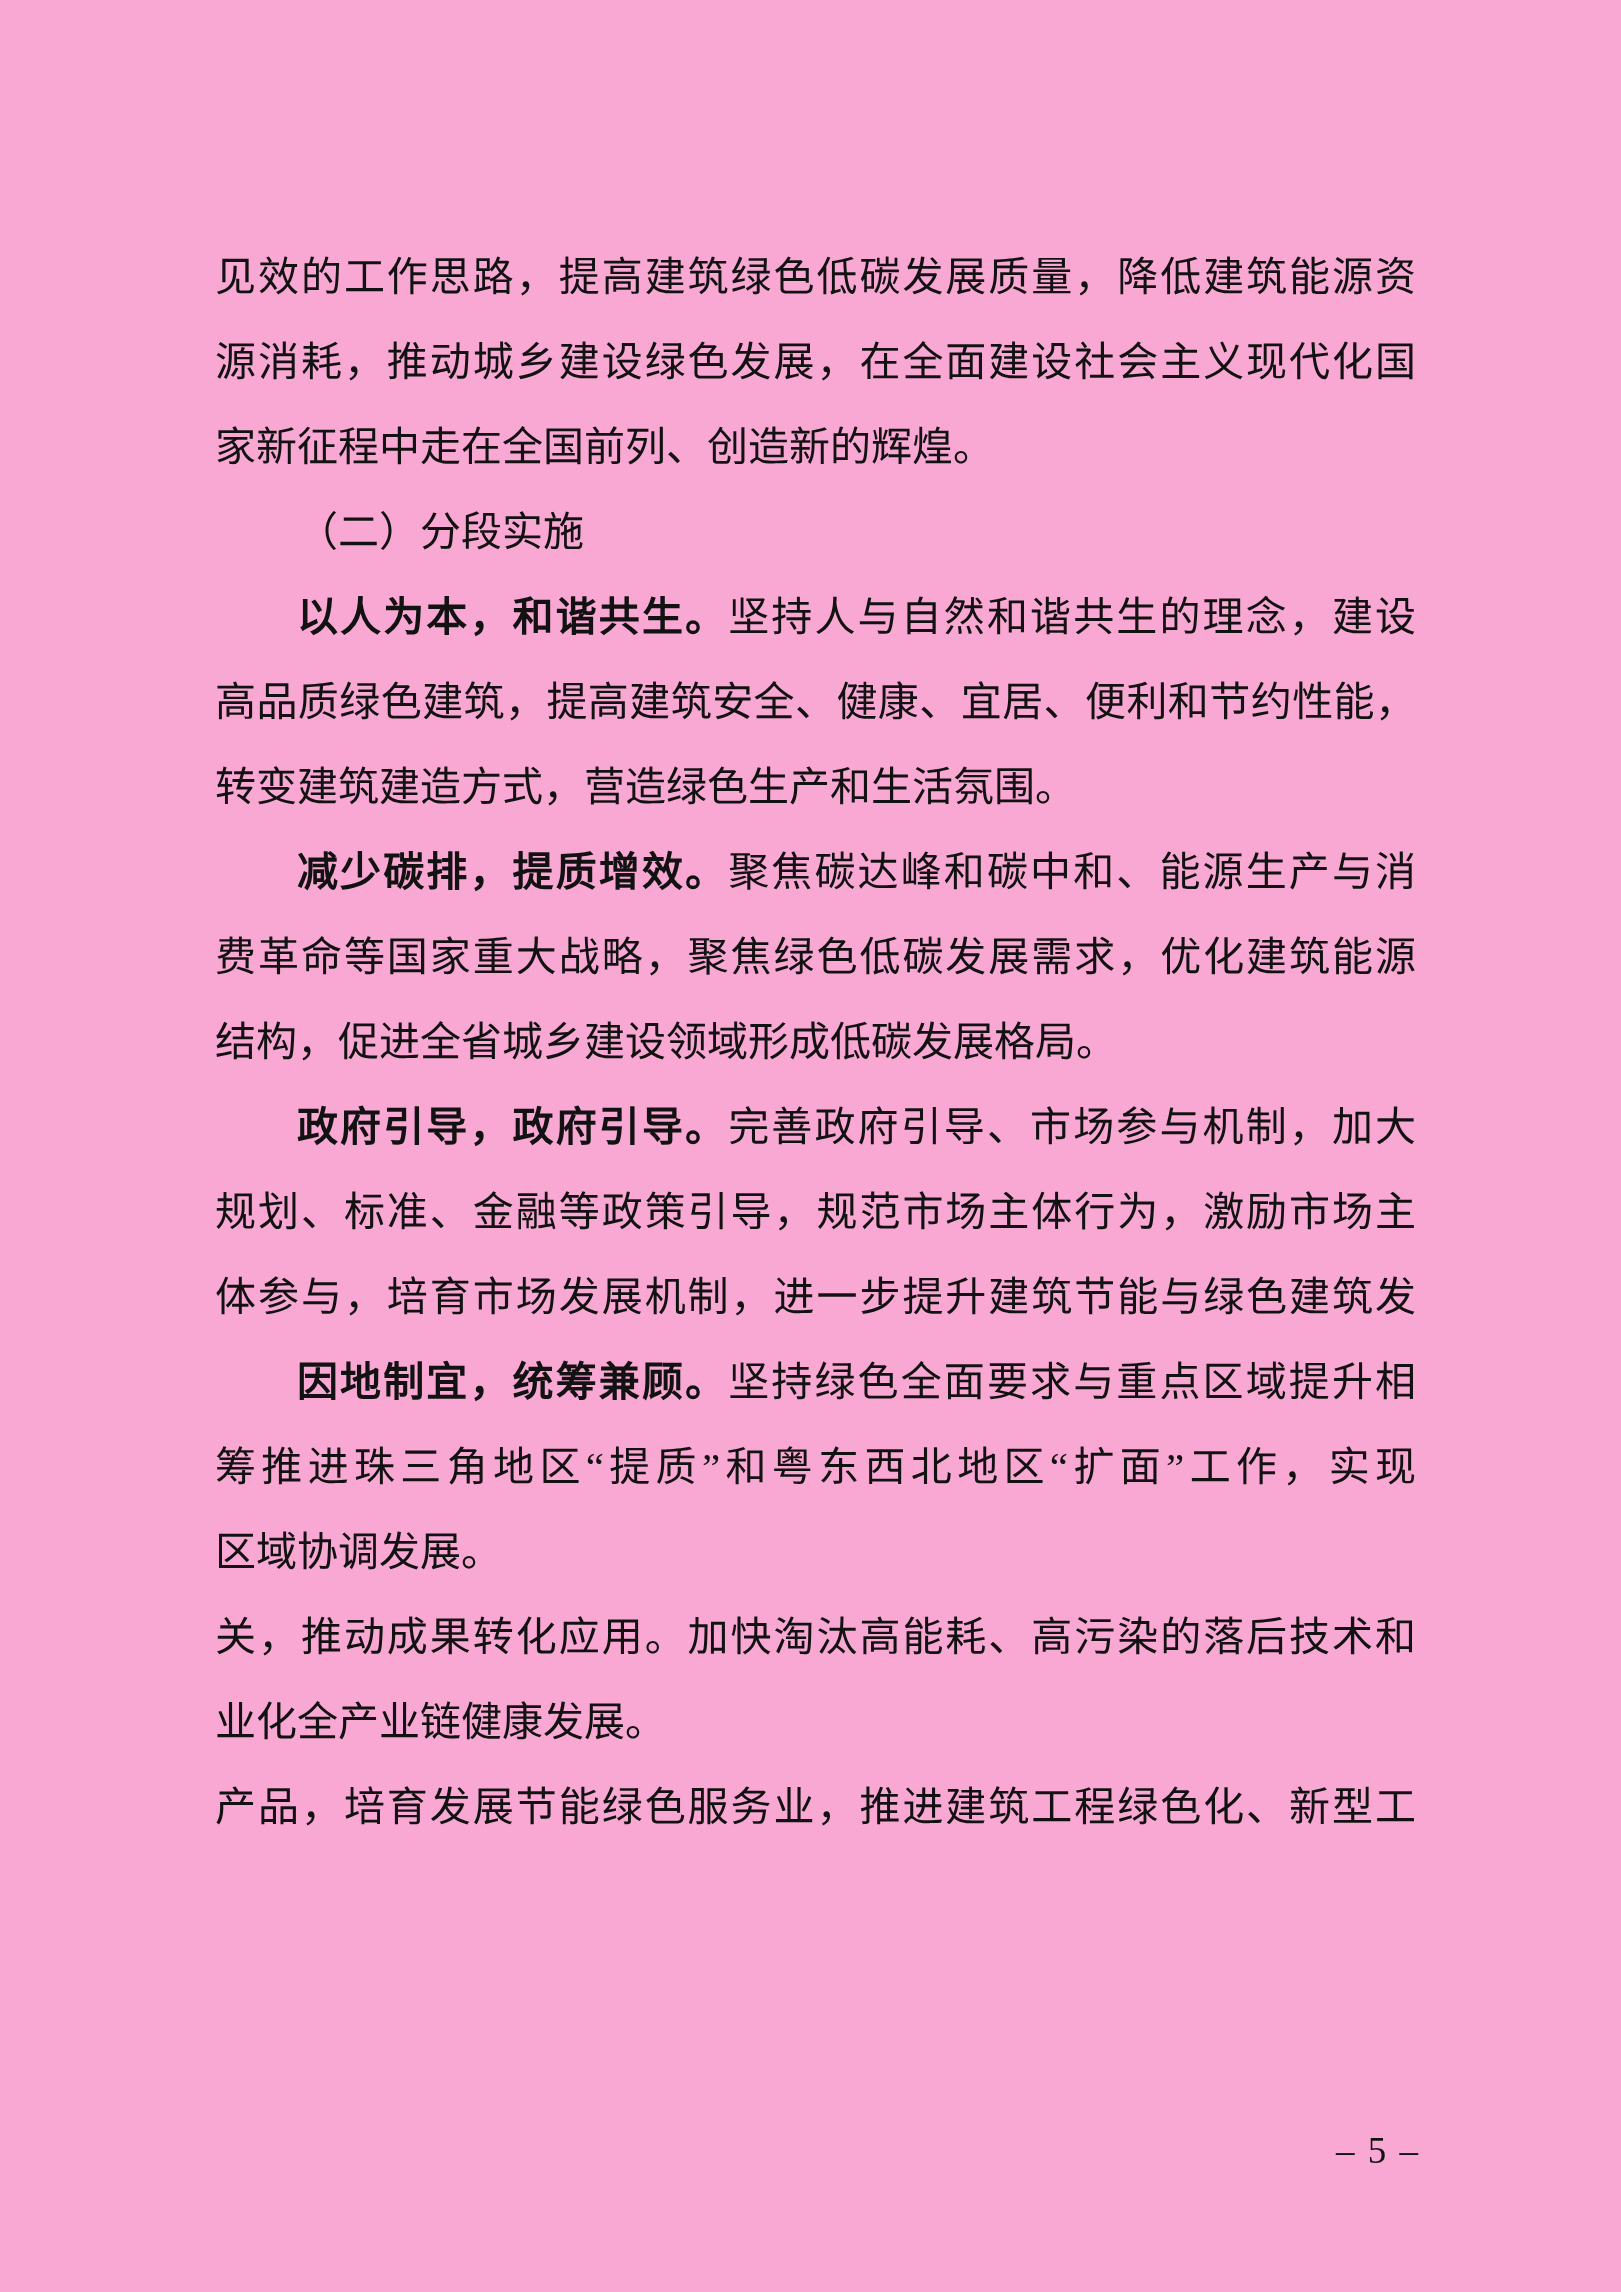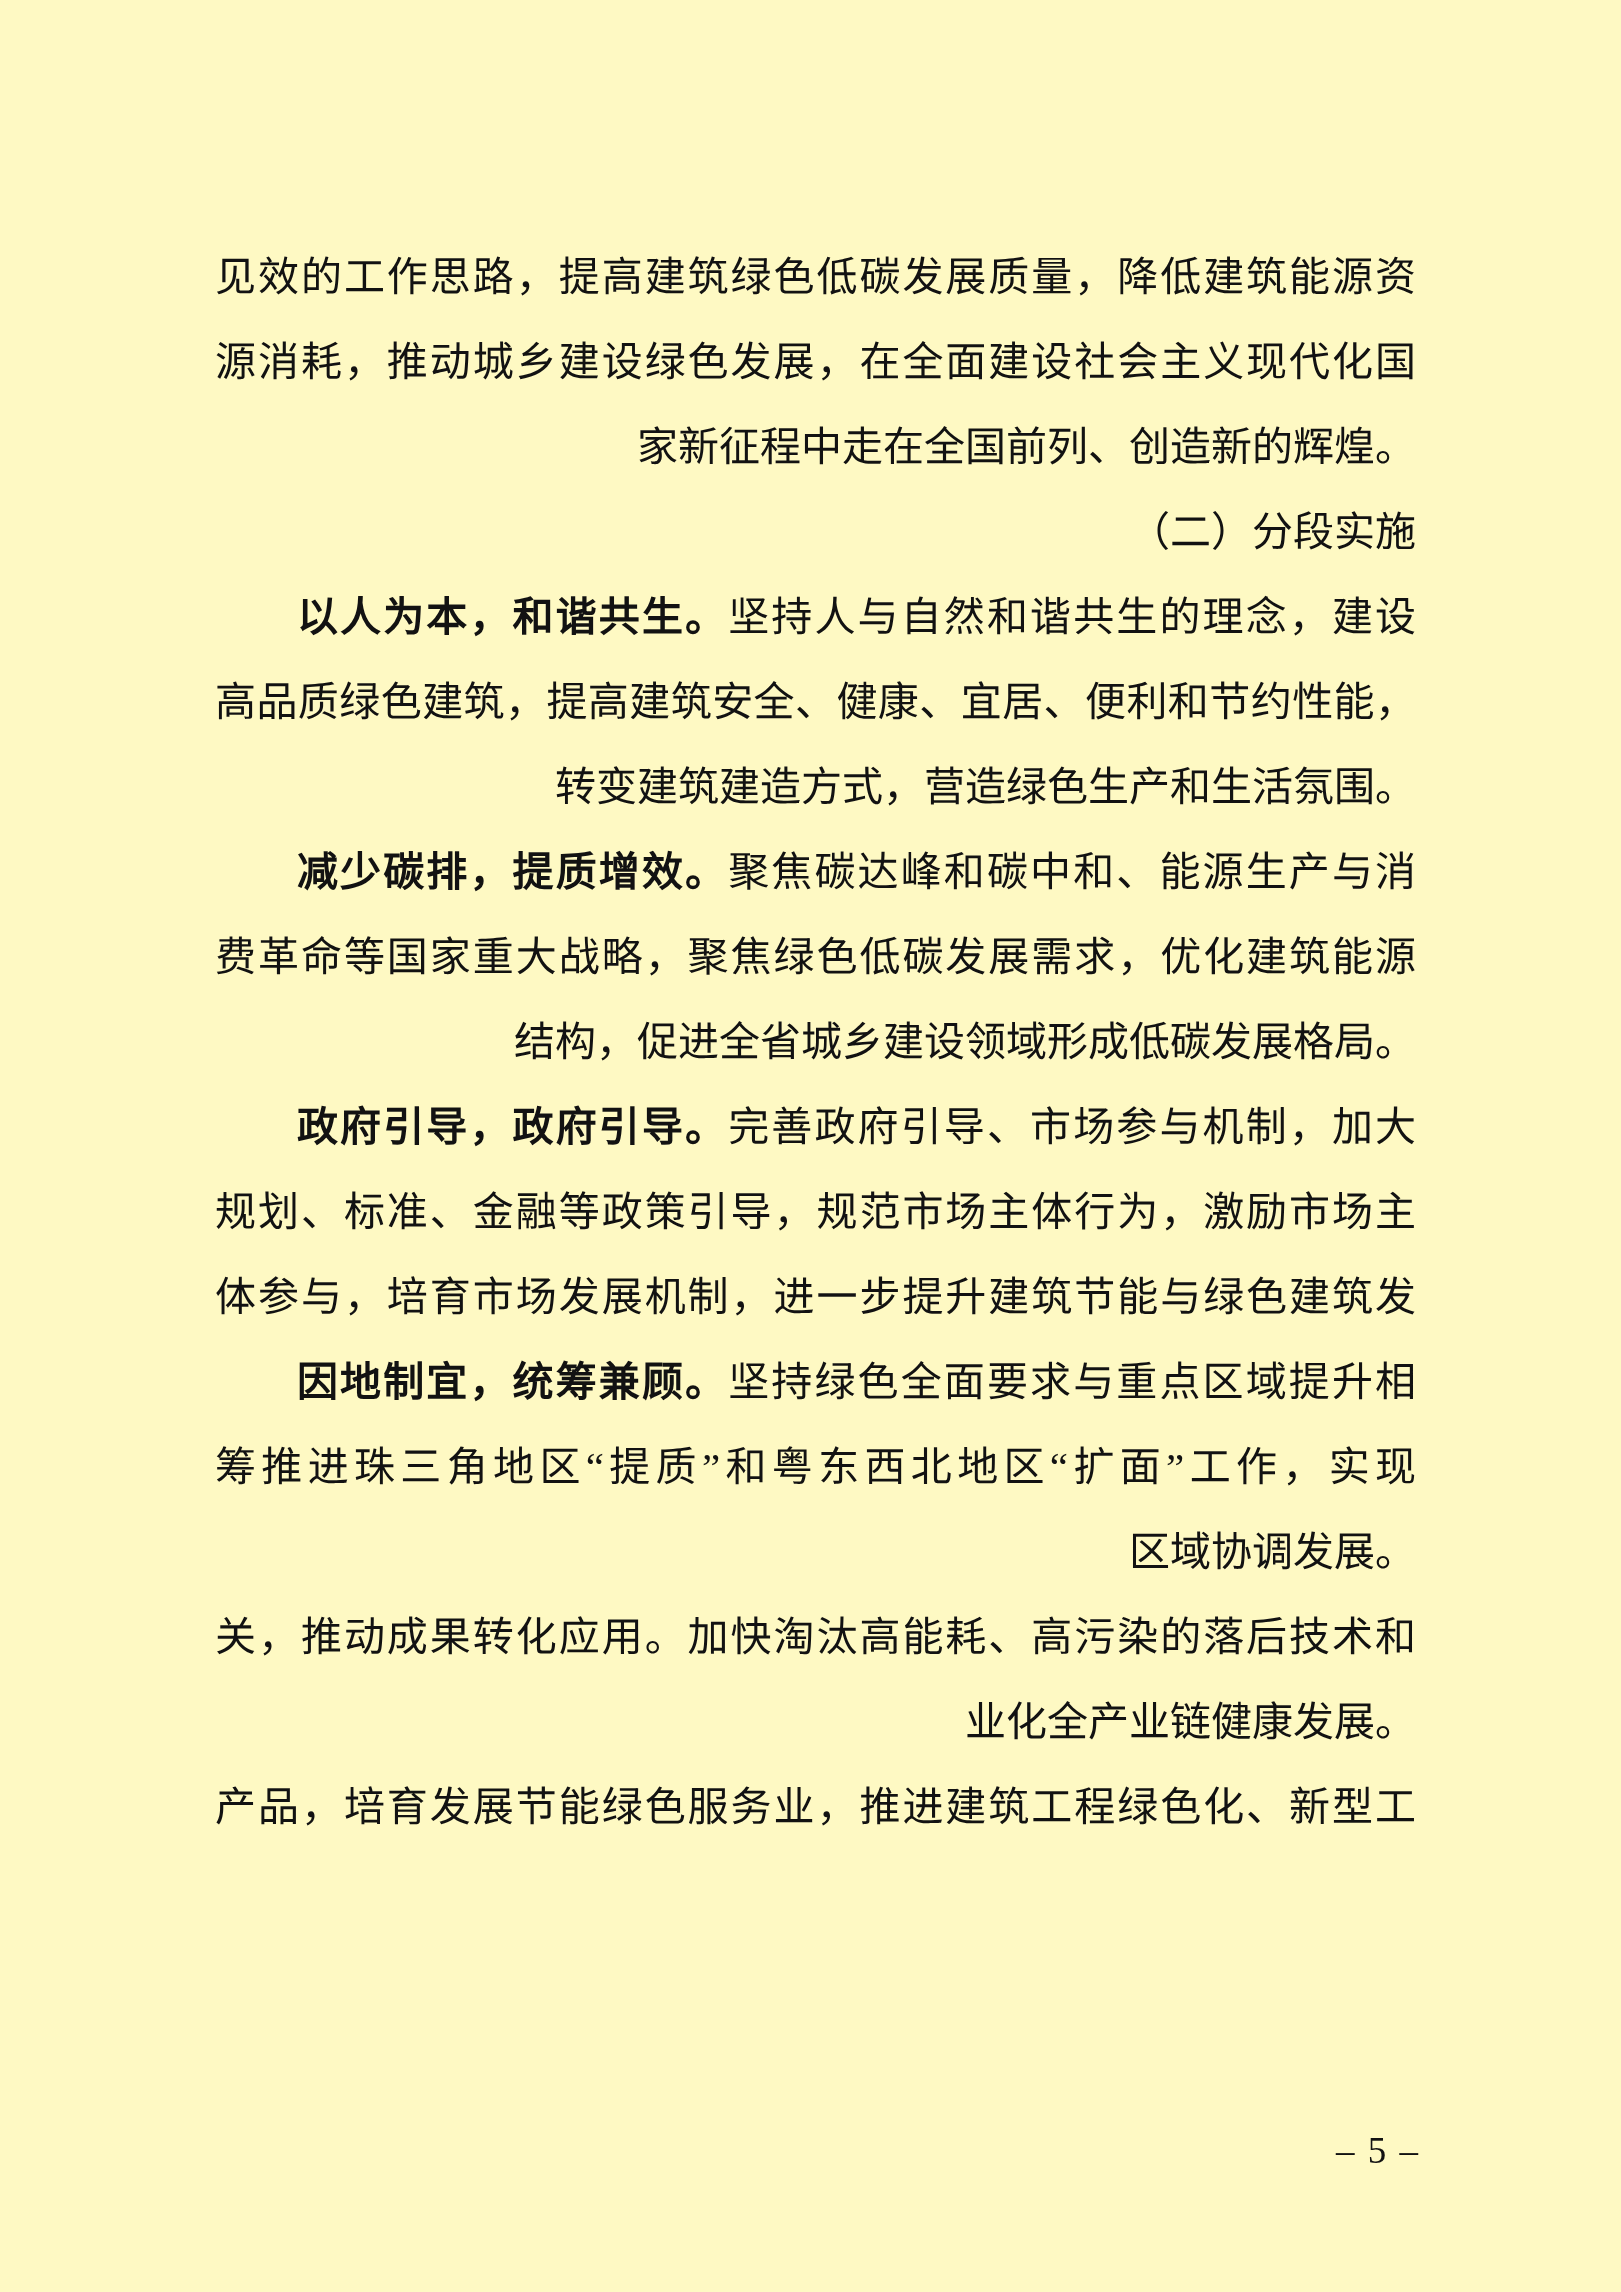--- a/index.html
+++ b/index.html
@@ -11,35 +11,35 @@
     height: 2293px;
     background: #ffffff;
     color: #121212;
     font-family: "Liberation Serif", "DejaVu Serif", serif;
     position: relative;
     overflow: hidden;
   }
   .page {
     position: absolute;
     inset: 0;
-    background: #fef9c3;
+    background: #f9a8d4;
     text-decoration: underline;
   }
   .doc-body {
     position: absolute;
     left: 215px;
     top: 235px;
     width: 1201px;
     font-size: 41px;
     line-height: 85px;
     text-align: justify;
   }
   .line {
     height: 85px;
-    text-align: right;
+    text-align: left;
   }
   .line.fill {
     text-align: justify;
     text-align-last: justify;
     text-justify: inter-character;
   }
   .line.indent {
     text-indent: 2em;
   }
   .lead {

